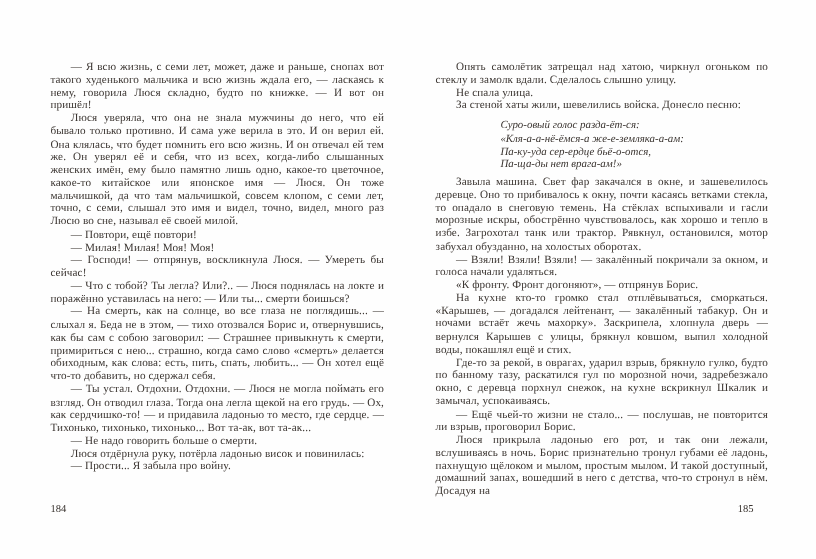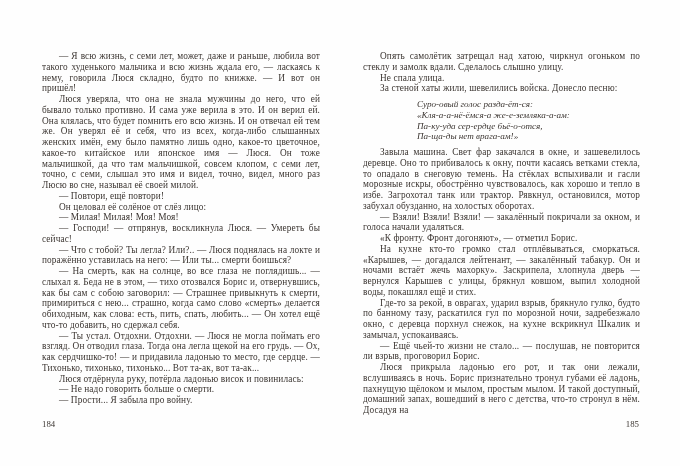--- a/index.html
+++ b/index.html
@@ -42,61 +42,60 @@
     white-space: nowrap;
   }
   .page-number {
     position: absolute;
     top: 368px;
     font-size: 8.8px;
     line-height: 10px;
     color: #3b3531;
   }
   .pn-left  { left: 0; }
-  .pn-right { right: 1px; text-align: left; }
+  .pn-right { right: 12px; text-align: left; }
 </style>
 </head>
 <body>
 
 <div class="spread">
 
   <div class="page page-left">
     <div class="text-block">
-        <p class="para">— Я всю жизнь, с семи лет, может, даже и раньше, любила вот такого худенького мальчика и всю жизнь ждала его, — ласкаясь к нему, говорила Люся складно, будто по книжке. — И вот он пришёл!</p>
+        <p class="para">— Я всю жизнь, с семи лет, может, даже и раньше, снопах вот такого худенького мальчика и всю жизнь ждала его, — ласкаясь к нему, говорила Люся складно, будто по книжке. — И вот он пришёл!</p>
         <p class="para">Люся уверяла, что она не знала мужчины до него, что ей бывало только противно. И сама уже верила в это. И он верил ей. Она клялась, что будет помнить его всю жизнь. И он отвечал ей тем же. Он уверял её и себя, что из всех, когда-либо слышанных женских имён, ему было памятно лишь одно, какое-то цветочное, какое-то китайское или японское имя — Люся. Он тоже мальчишкой, да что там мальчишкой, совсем клопом, с семи лет, точно, с семи, слышал это имя и видел, точно, видел, много раз Люсю во сне, называл её своей милой.</p>
         <p class="para">— Повтори, ещё повтори!</p>
-        <p class="para">Он целовал её солёное от слёз лицо:</p>
         <p class="para">— Милая! Милая! Моя! Моя!</p>
         <p class="para">— Господи! — отпрянув, воскликнула Люся. — Умереть бы сейчас!</p>
         <p class="para">— Что с тобой? Ты легла? Или?.. — Люся поднялась на локте и поражённо уставилась на него: — Или ты... смерти боишься?</p>
         <p class="para">— На смерть, как на солнце, во все глаза не поглядишь... — слыхал я. Беда не в этом, — тихо отозвался Борис и, отвернувшись, как бы сам с собою заговорил: — Страшнее привыкнуть к смерти, примириться с нею... страшно, когда само слово «смерть» делается обиходным, как слова: есть, пить, спать, любить... — Он хотел ещё что-то добавить, но сдержал себя.</p>
         <p class="para">— Ты устал. Отдохни. Отдохни. — Люся не могла поймать его взгляд. Он отводил глаза. Тогда она легла щекой на его грудь. — Ох, как сердчишко-то! — и придавила ладонью то место, где сердце. — Тихонько, тихонько, тихонько... Вот та-ак, вот та-ак...</p>
+        <p class="para">— Не надо говорить больше о смерти.</p>
         <p class="para">Люся отдёрнула руку, потёрла ладонью висок и повинилась:</p>
-        <p class="para">— Не надо говорить больше о смерти.</p>
         <p class="para">— Прости... Я забыла про войну.</p>
       </div>
     <div class="page-number pn-left">184</div>
   </div>
 
   <div class="page page-right">
     <div class="text-block">
         <p class="para">Опять самолётик затрещал над хатою, чиркнул огоньком по стеклу и замолк вдали. Сделалось слышно улицу.</p>
         <p class="para">Не спала улица.</p>
         <p class="para">За стеной хаты жили, шевелились войска. Донесло песню:</p>
       </div>
     <div class="verse">
         <div class="verse-line">Суро-овый голос разда-ёт-ся:</div>
         <div class="verse-line">«Кля-а-а-нё-ёмся-а же-е-земляка-а-ам:</div>
         <div class="verse-line">Па-ку-уда сер-ердце бьё-о-отся,</div>
         <div class="verse-line">Па-ща-ды нет врага-ам!»</div>
       </div>
     <div class="text-block">
         <p class="para">Завыла машина. Свет фар закачался в окне, и зашевелилось деревце. Оно то прибивалось к окну, почти касаясь ветками стекла, то опадало в снеговую темень. На стёклах вспыхивали и гасли морозные искры, обострённо чувствовалось, как хорошо и тепло в избе. Загрохотал танк или трактор. Рявкнул, остановился, мотор забухал обузданно, на холостых оборотах.</p>
         <p class="para">— Взяли! Взяли! Взяли! — закалённый покричали за окном, и голоса начали удаляться.</p>
-        <p class="para">«К фронту. Фронт догоняют», — отметил Борис.</p>
+        <p class="para">«К фронту. Фронт догоняют», — отпрянув Борис.</p>
         <p class="para">На кухне кто-то громко стал отплёвываться, сморкаться. «Карышев, — догадался лейтенант, — закалённый табакур. Он и ночами встаёт жечь махорку». Заскрипела, хлопнула дверь — вернулся Карышев с улицы, брякнул ковшом, выпил холодной воды, покашлял ещё и стих.</p>
         <p class="para">Где-то за рекой, в оврагах, ударил взрыв, брякнуло гулко, будто по банному тазу, раскатился гул по морозной ночи, задребезжало окно, с деревца порхнул снежок, на кухне вскрикнул Шкалик и замычал, успокаиваясь.</p>
         <p class="para">— Ещё чьей-то жизни не стало... — послушав, не повторится ли взрыв, проговорил Борис.</p>
         <p class="para">Люся прикрыла ладонью его рот, и так они лежали, вслушиваясь в ночь. Борис признательно тронул губами её ладонь, пахнущую щёлоком и мылом, простым мылом. И такой доступный, домашний запах, вошедший в него с детства, что-то стронул в нём. Досадуя на</p>
       </div>
     <div class="page-number pn-right">185</div>
   </div>
 
 </div>
 

